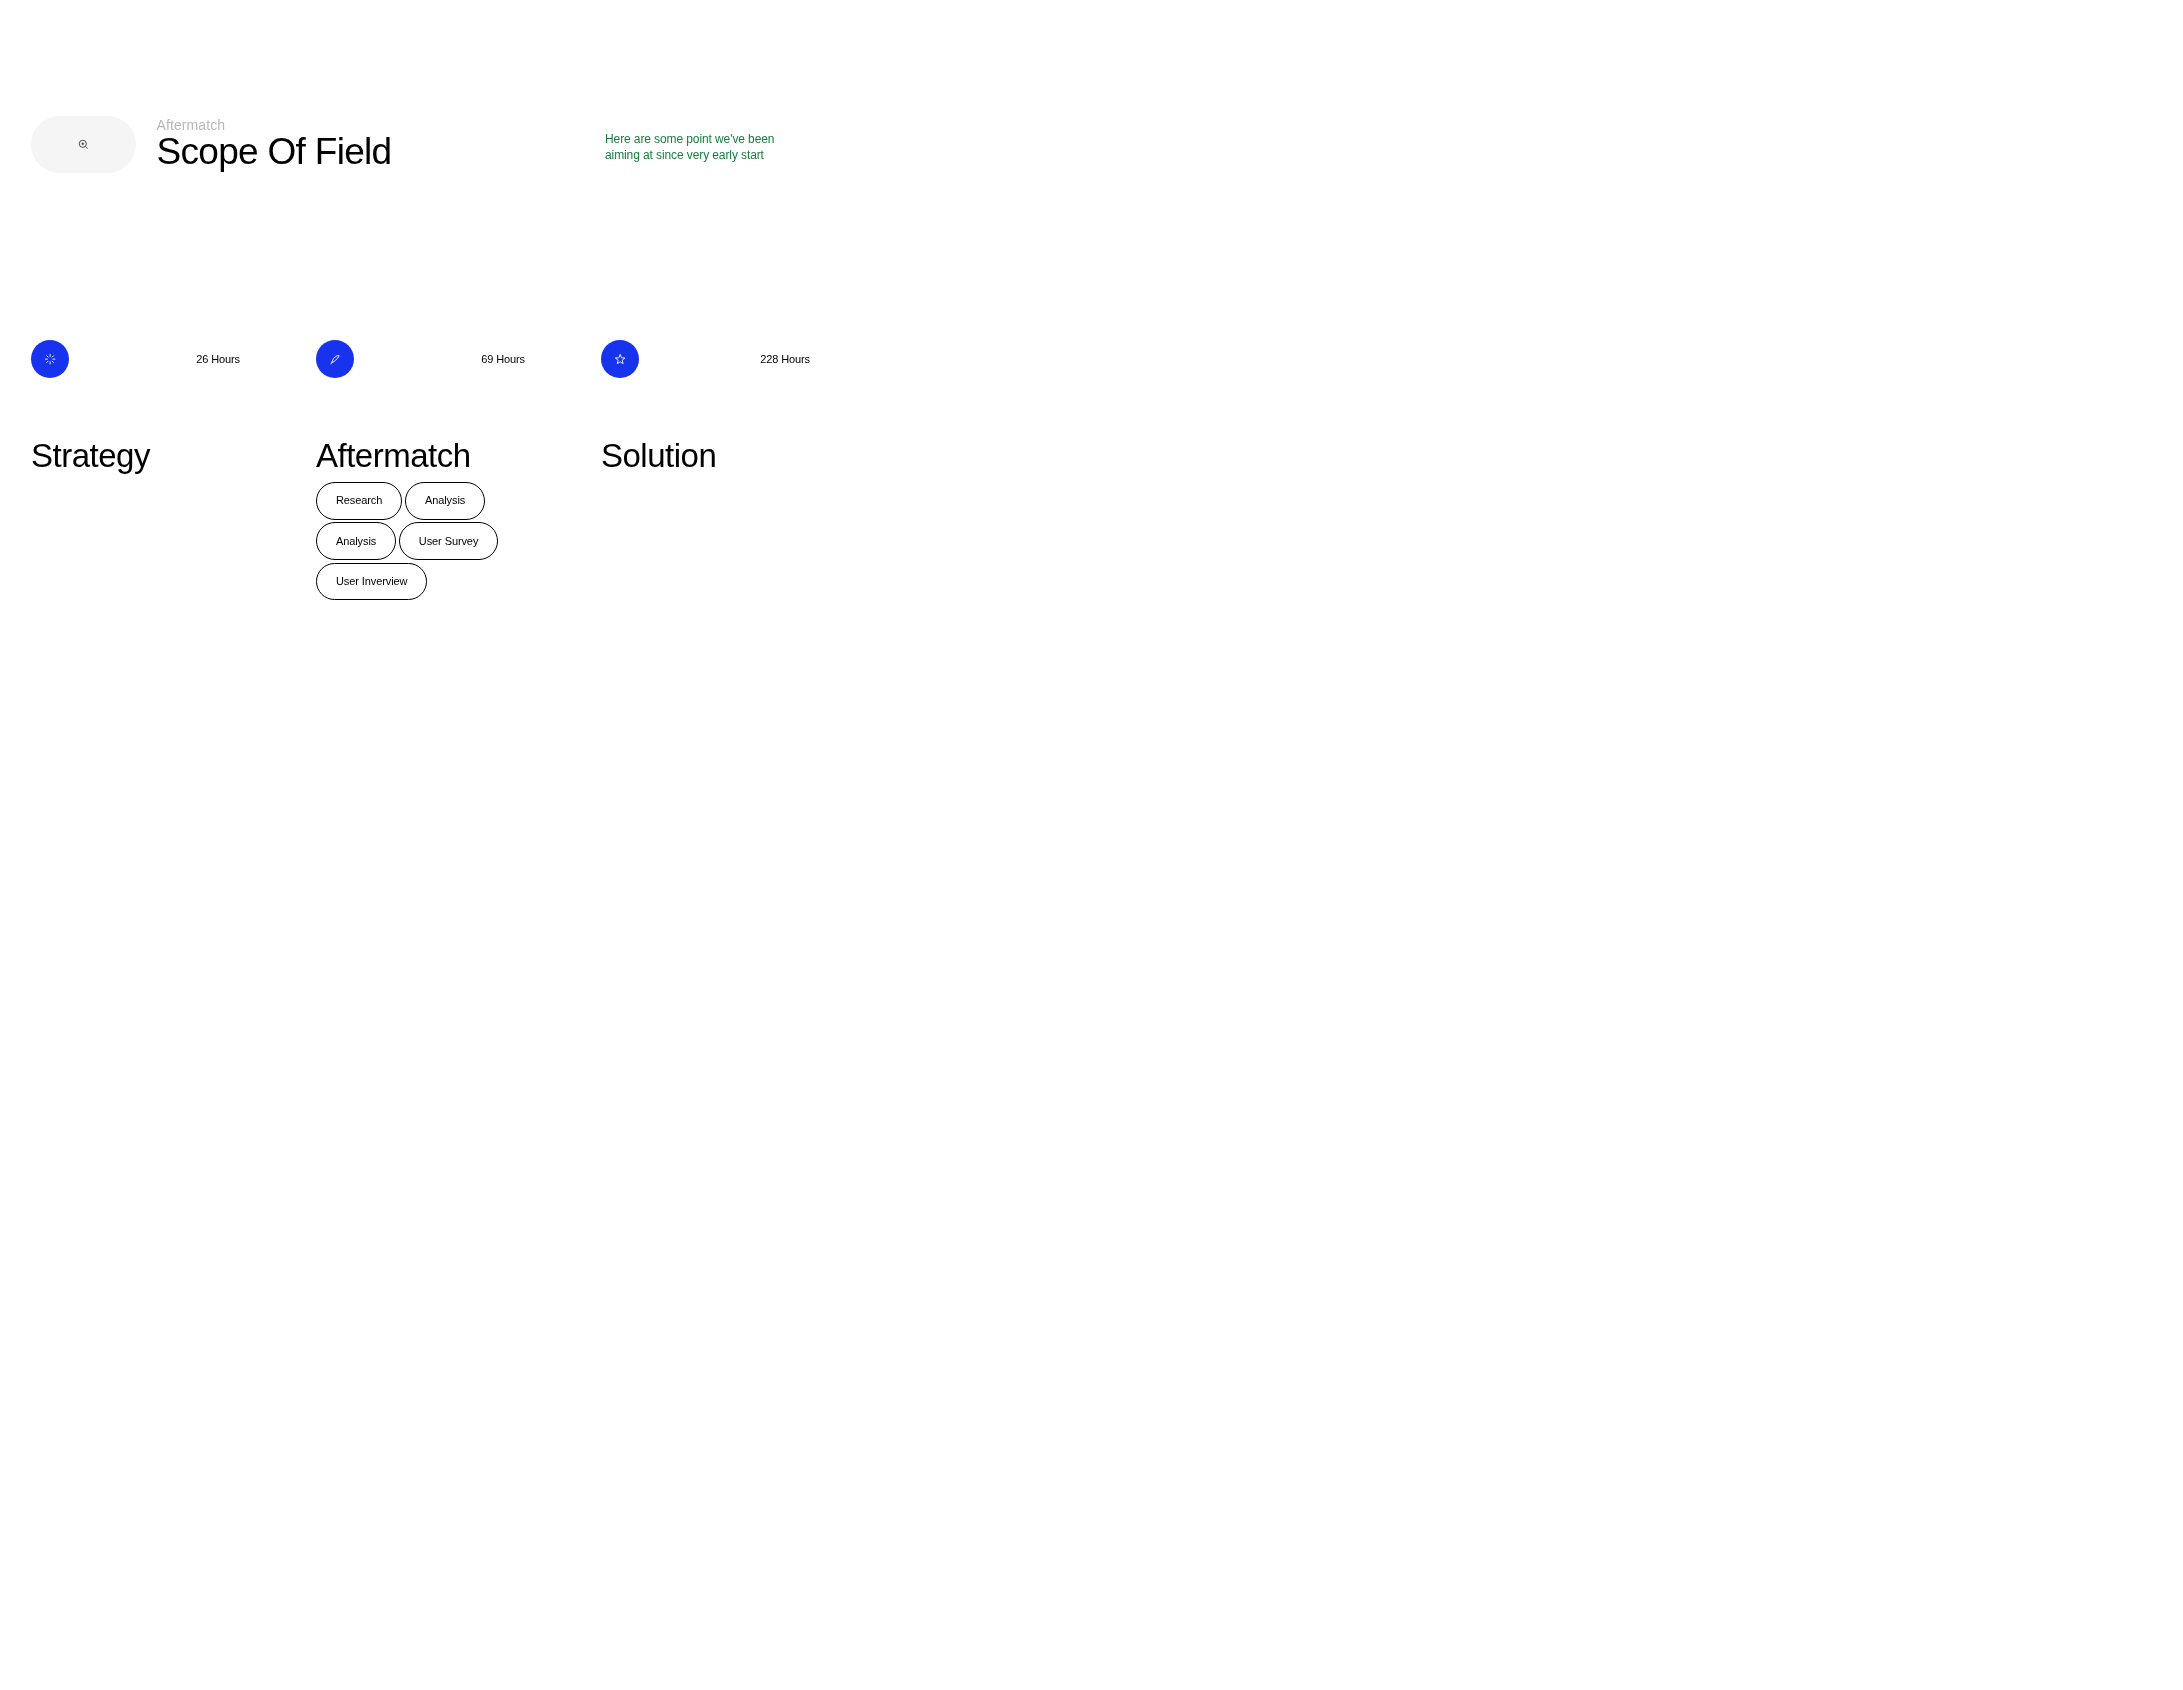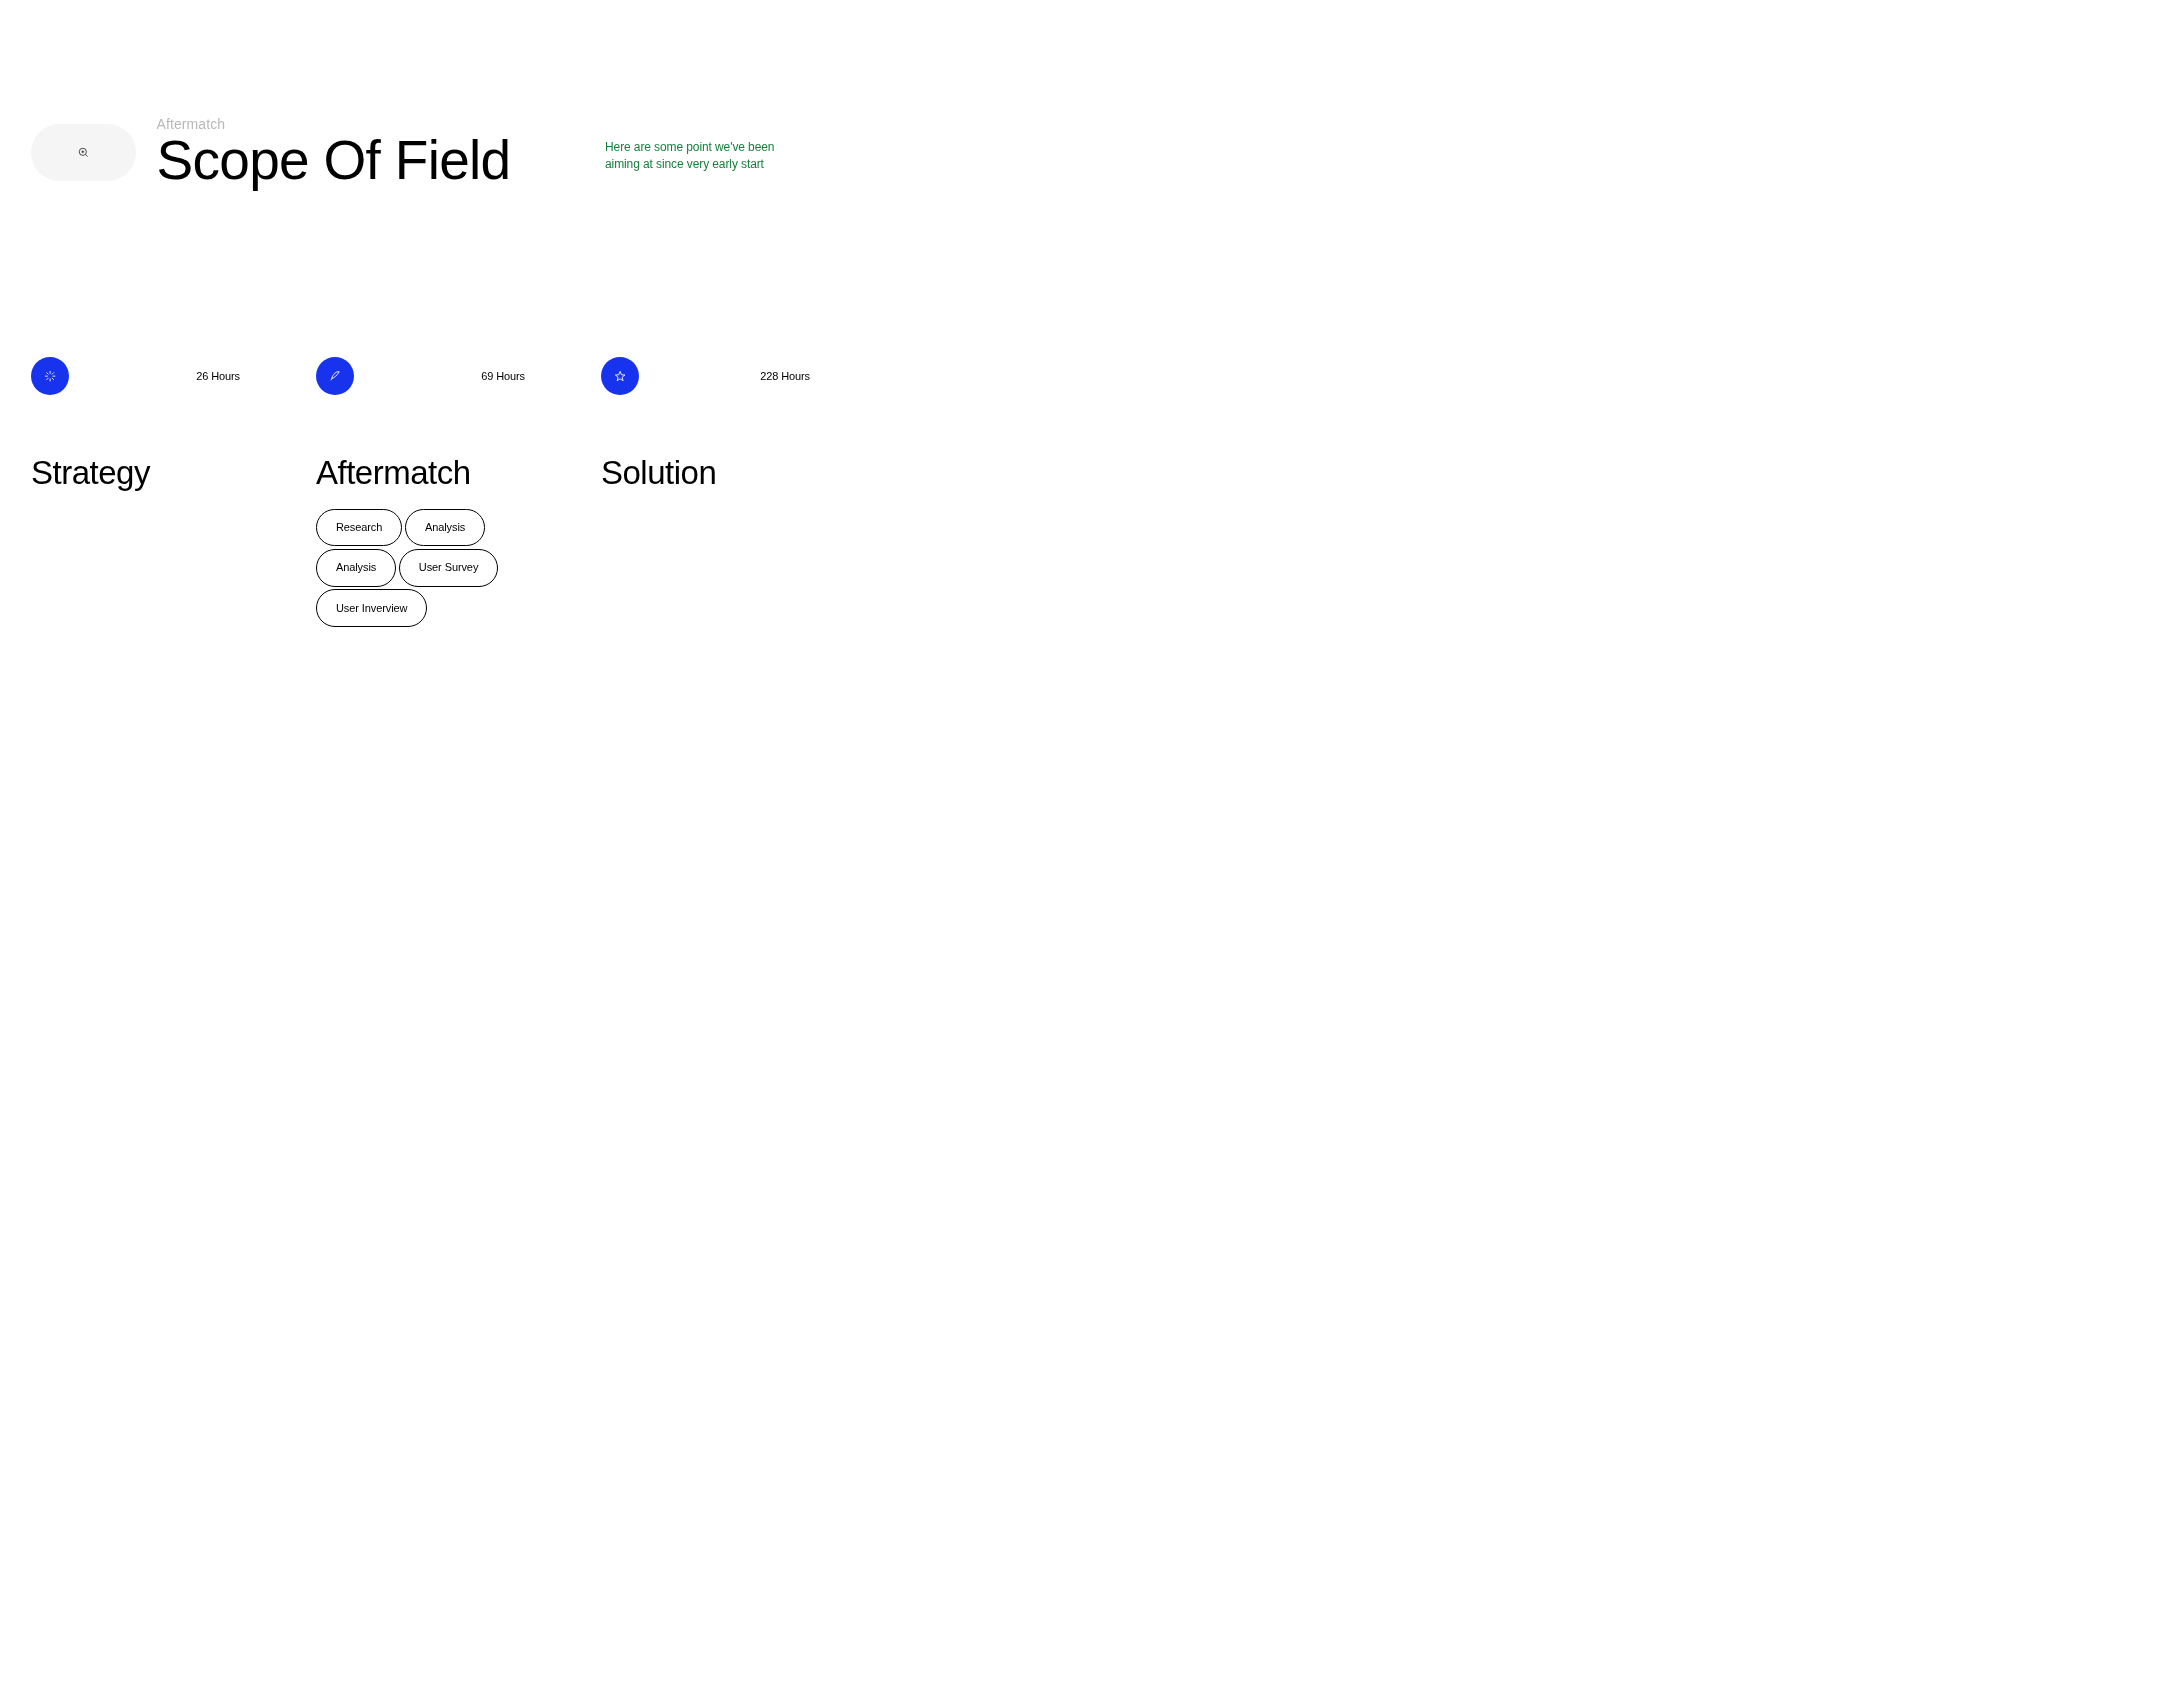--- a/index.html
+++ b/index.html
@@ -31,21 +31,21 @@
     flex: 1;
   }
   .eyebrow {
     color: #b8b8b8;
     font-size: 14px;
     font-weight: 400;
     letter-spacing: 0.1px;
     margin-bottom: 0px;
   }
   .title {
-    font-size: 55px;
+    font-size: 37px;
     font-weight: 300;
     letter-spacing: -0.7px;
     line-height: 1.05;
     color: #000;
   }
   .subtitle {
     font-size: 12px;
     font-weight: 400;
     color: #15803d;
     max-width: 205px;
@@ -84,21 +84,21 @@
     font-size: 11px;
     color: #000;
     font-weight: 400;
     letter-spacing: -0.1px;
     text-align: right;
   }
   .card-title {
     font-size: 33px;
     font-weight: 300;
     letter-spacing: -0.5px;
-    margin-bottom: 17px;
+    margin-bottom: 7px;
   }
   .tags {
     display: flex;
     flex-wrap: wrap;
     gap: 2.7px 2.7px;
   }
   .tag {
     border: 0.7px solid #000;
     border-radius: 6822px;
     font-size: 11px;

